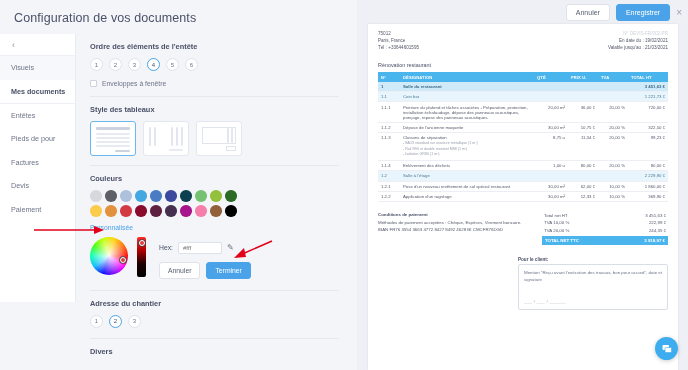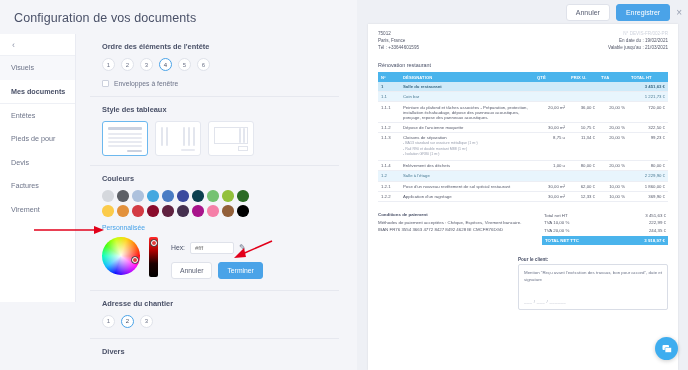--- a/index.html
+++ b/index.html
@@ -27,21 +27,21 @@
     height:268px; flex:none;
   }
   .side-back { height:22px; display:flex; align-items:center; padding-left:12px;
                border-bottom:1px solid #eef0f5; color:#8d94a8; font-size:9px; cursor:pointer;}
   .side-item { height:23.5px; display:flex; align-items:center; padding-left:11px;
                font-size:7.2px; color:#6d7489; cursor:pointer; }
   .side-item.head { color:#4a5168; font-weight:bold; border-bottom:1px solid #eef0f5; height:24px;}
   .side-item.active { background:#f7f8fb; }
 
   .settings { flex:1; padding:0 18px 0 14px; position:relative; }
-  .sec { padding-top:8px;margin-left:12px; }
+  .sec { padding-top:8px; }
   .sec-title { font-size:7.4px; color:#4a5168; font-weight:bold; margin-bottom:7px; }
   .divider { height:1px; background:#e6e8ef; margin:9px 0 0 0; }
 
   .num-row { display:flex; gap:6px; }
   .num {
     width:13px; height:13px; border-radius:50%; border:1px solid #dfe2ea;
     background:#fff; display:flex; align-items:center; justify-content:center;
     font-size:6px; color:#6d7489; cursor:pointer;
   }
   .num.sel { border-color:#4aa3e8; color:#4a5168; }
@@ -167,27 +167,27 @@
         <div class="side-item head">
           <span>Mes documents</span>
         </div>
         <div class="side-item">
           <span>Entêtes</span>
         </div>
         <div class="side-item">
           <span>Pieds de pour</span>
         </div>
         <div class="side-item">
+          <span>Factures</span>
+        </div>
+        <div class="side-item">
           <span>Devis</span>
         </div>
         <div class="side-item">
-          <span>Factures</span>
-        </div>
-        <div class="side-item">
-          <span>Virement</span>
+          <span>Paiement</span>
         </div>
       </div>
 
       <div class="settings">
 
         <div class="sec">
           <div class="sec-title">Ordre des éléments de l'entête</div>
           <div class="num-row">
             <div class="num">1</div>
             <div class="num">2</div>

